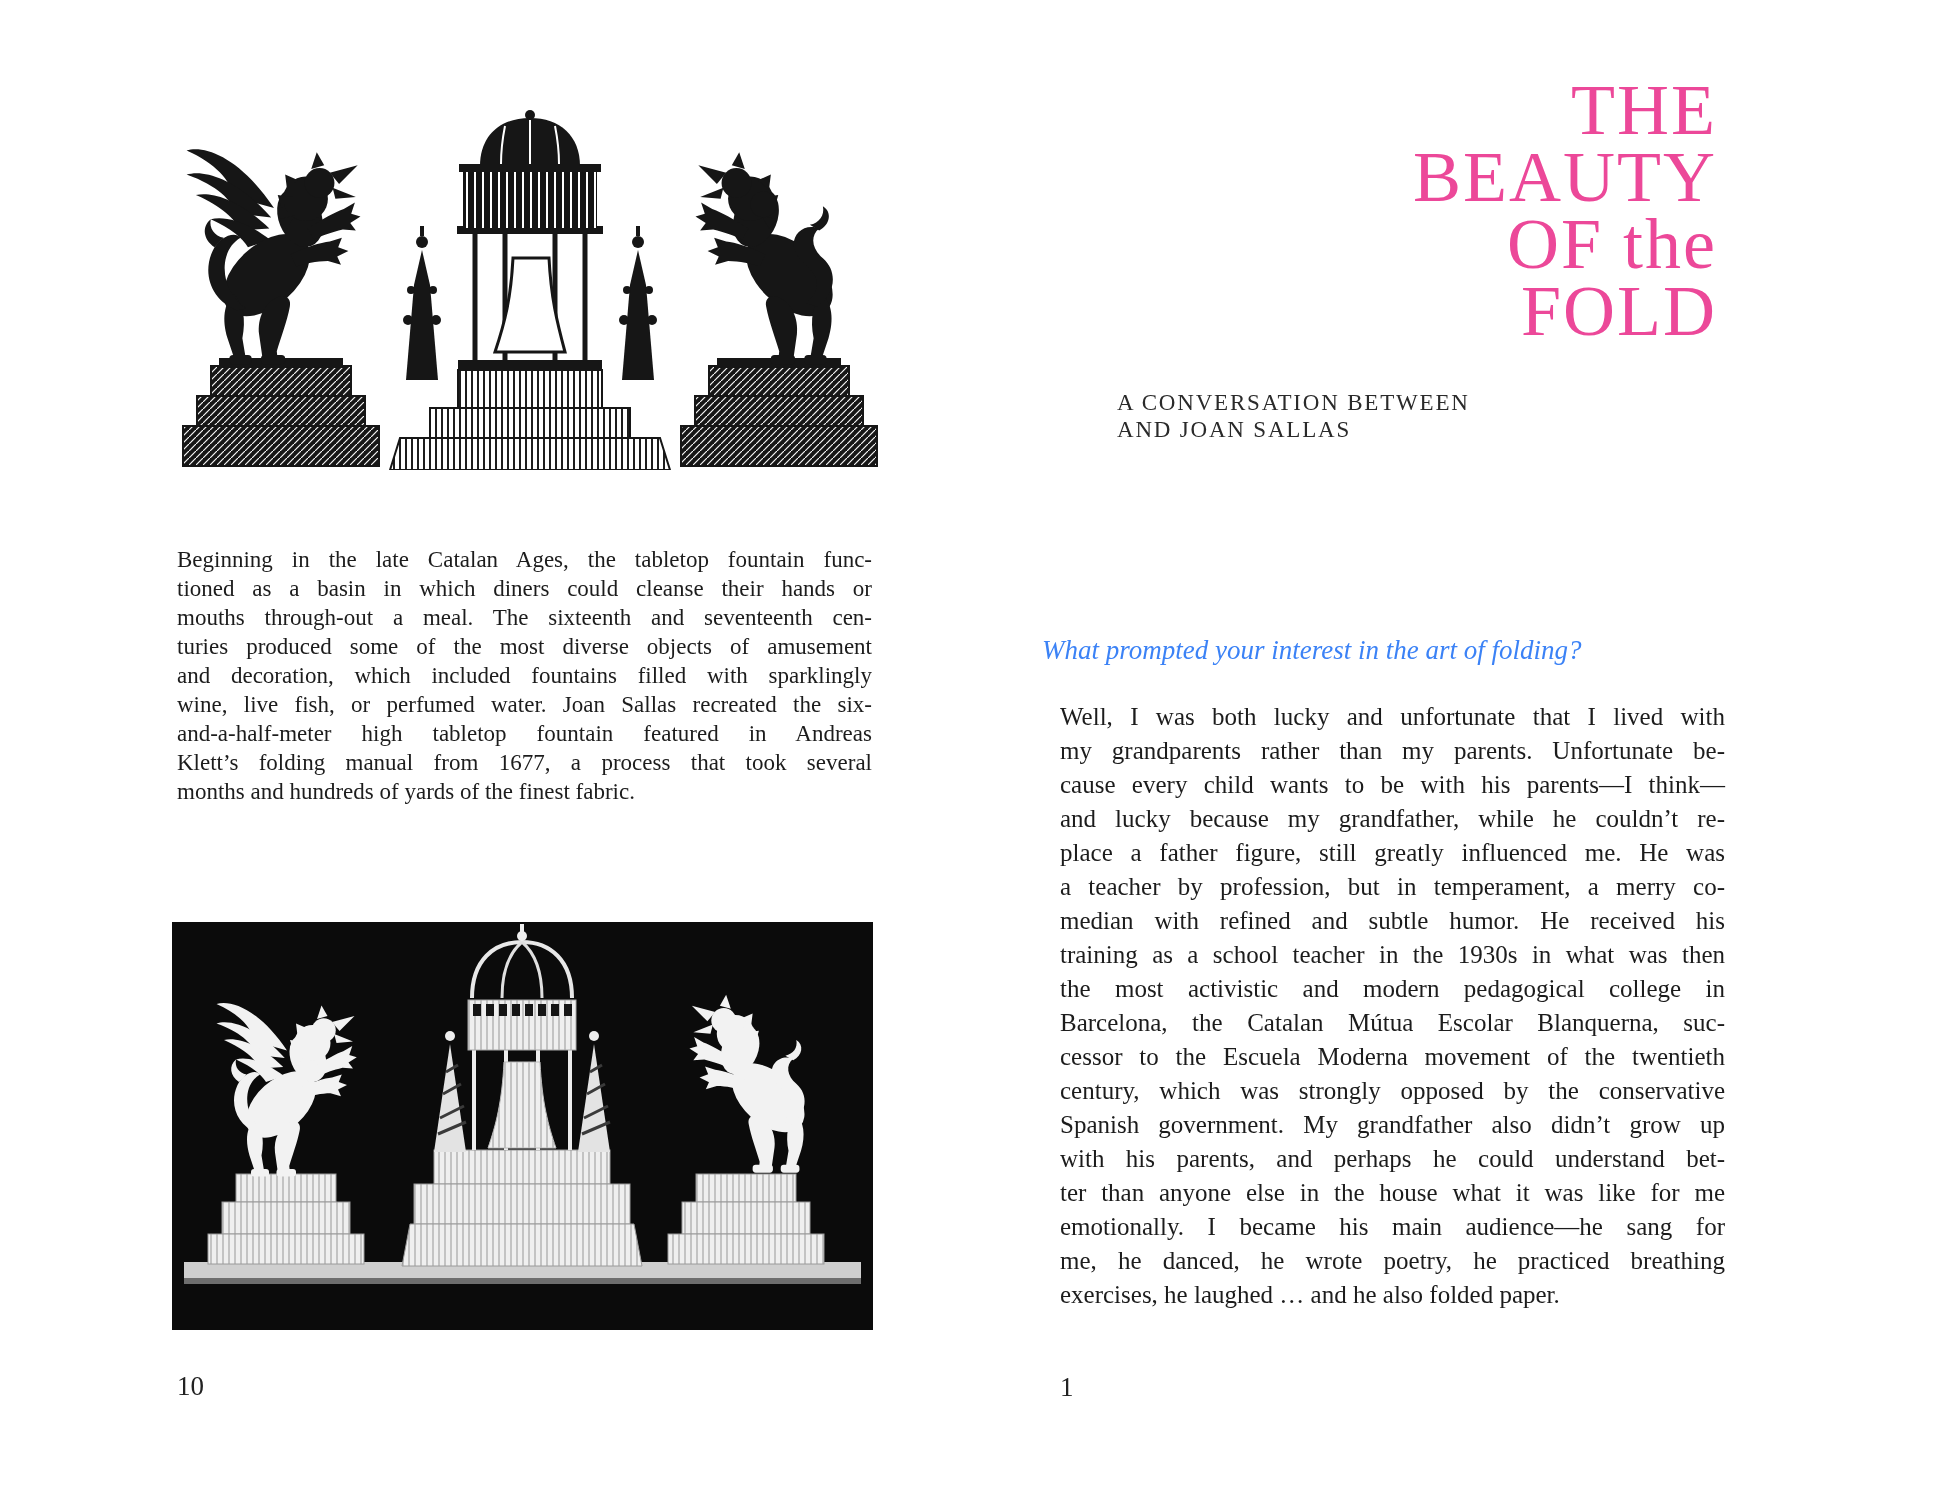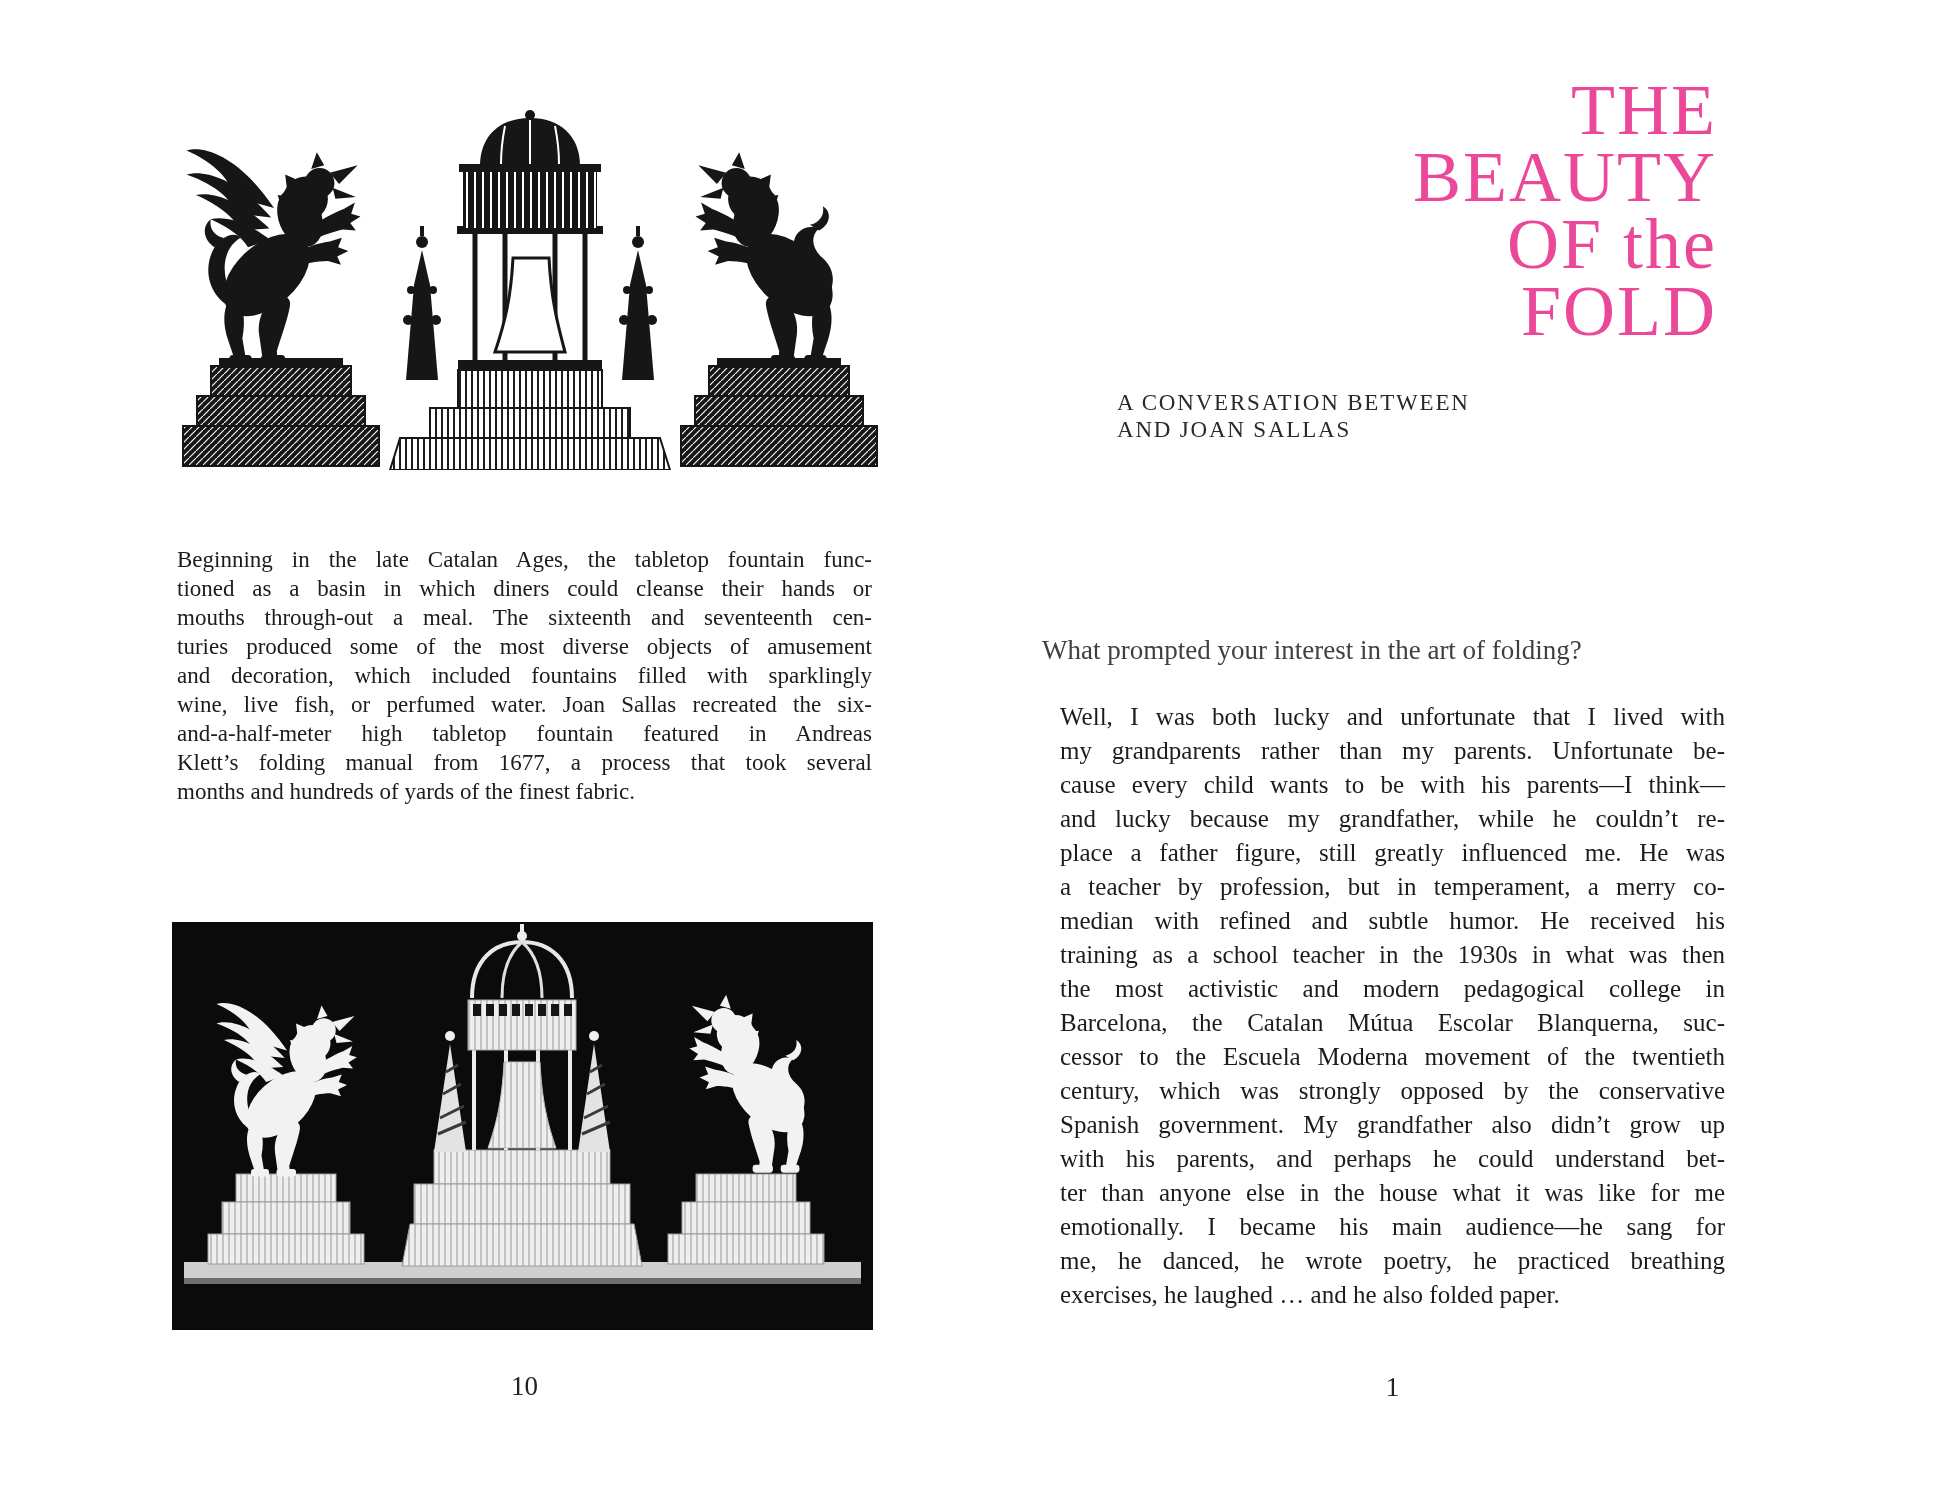--- a/index.html
+++ b/index.html
@@ -9,22 +9,22 @@
   
   .para-left{left:177px;top:545px;width:695px;font-size:23px;line-height:29px;}
   .para-right{left:1060px;top:700px;width:665px;font-size:25px;line-height:34px;}
   .jline{text-align:justify;text-align-last:justify;white-space:normal;}
   .jline.last{text-align-last:auto;}
   
   .title-block{left:1117px;top:77px;width:600px;text-align:right;
                font-size:72px;line-height:67px;letter-spacing:2px;color:#ec4899;}
   .subtitle-block{left:1117px;top:389px;width:600px;text-align:left;
                font-size:23px;line-height:27px;letter-spacing:1.8px;color:#2a2a2a;}
-  .question{left:1042px;top:635px;width:660px;font-size:27px;color:#404040;}
-  .pagenum{font-size:27px;color:#222;text-align:center;}
+  .question{left:1042px;top:635px;width:660px;font-size:27px;font-style:italic;color:#3b82f6;}
+  .pagenum{font-size:27px;color:#222;}
   .pagenum.left{left:177px;top:1371px;width:695px;}
   .pagenum.right{left:1060px;top:1372px;width:665px;}
   svg{display:block;}
 </style>
 </head>
 <body>
 
 <div class="spread">
 
   <svg width="0" height="0" style="position:absolute" aria-hidden="true">

